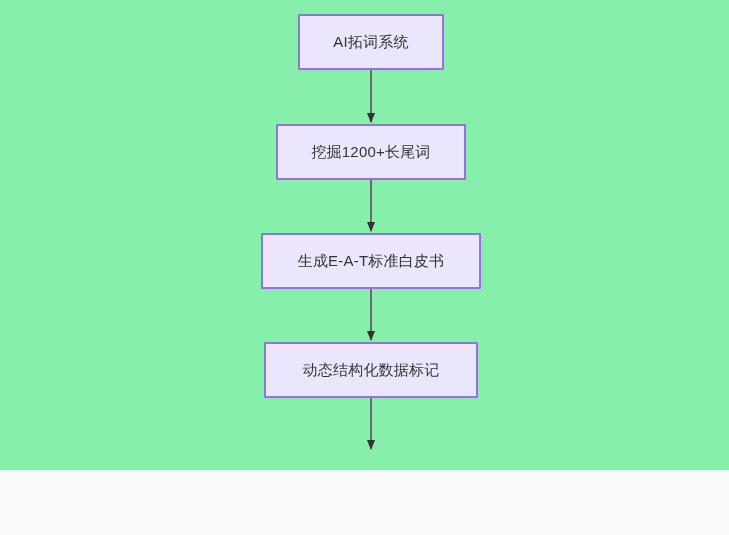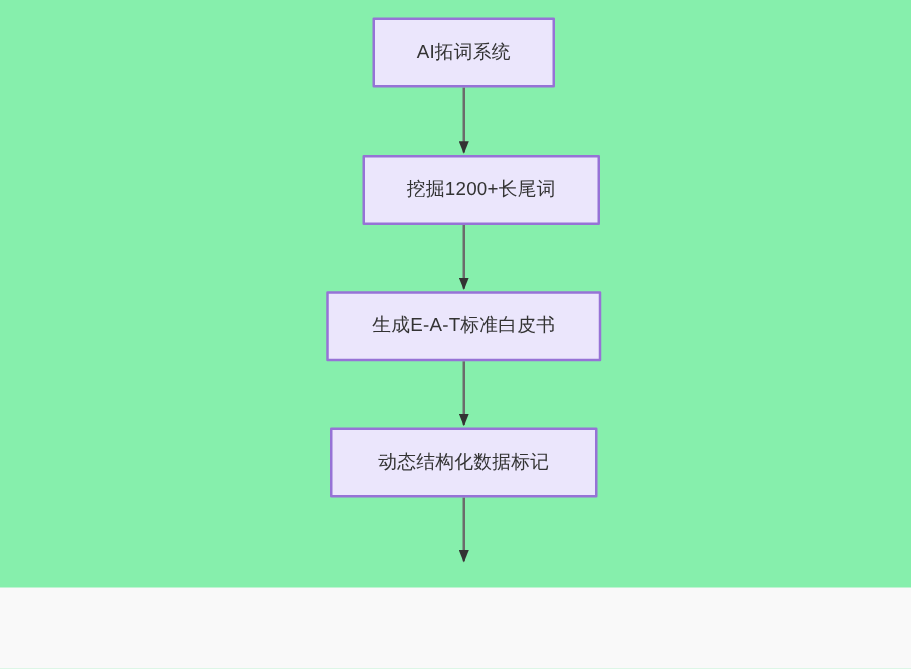--- a/index.html
+++ b/index.html
@@ -41,21 +41,21 @@
   }
   .node-label {
     font-size: 15px;
     line-height: 1.2;
     color: #333333;
     letter-spacing: 0.2px;
     white-space: nowrap;
   }
   
   #node-0 { left: 298px; top: 14px;  width: 146px; height: 56px; }
-  #node-1 { left: 276px; top: 124px; width: 190px; height: 56px; margin-left: 14px; }
+  #node-1 { left: 276px; top: 124px; width: 190px; height: 56px; }
   #node-2 { left: 261px; top: 233px; width: 220px; height: 56px; }
   #node-3 { left: 264px; top: 342px; width: 214px; height: 56px; }
   #node-4 { left: 253px; top: 451px; width: 236px; height: 56px; }
 </style>
 </head>
 <body>
 
 <div id="flowchart-canvas">
 
   <svg class="edge-layer" viewBox="0 0 729 535" width="729" height="535" aria-hidden="true">

